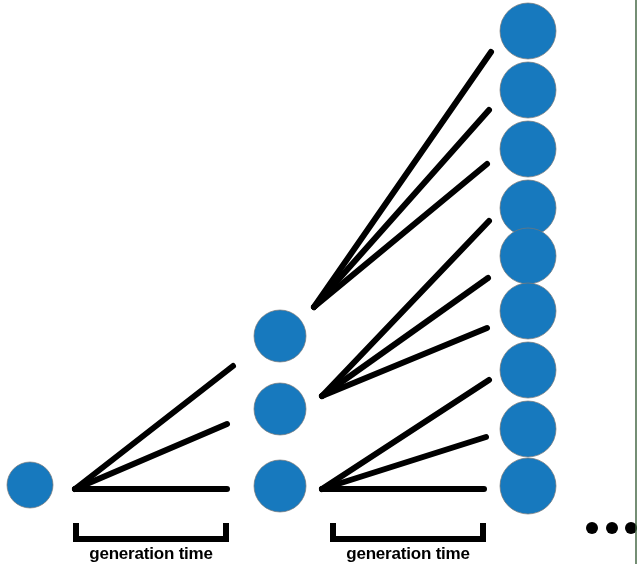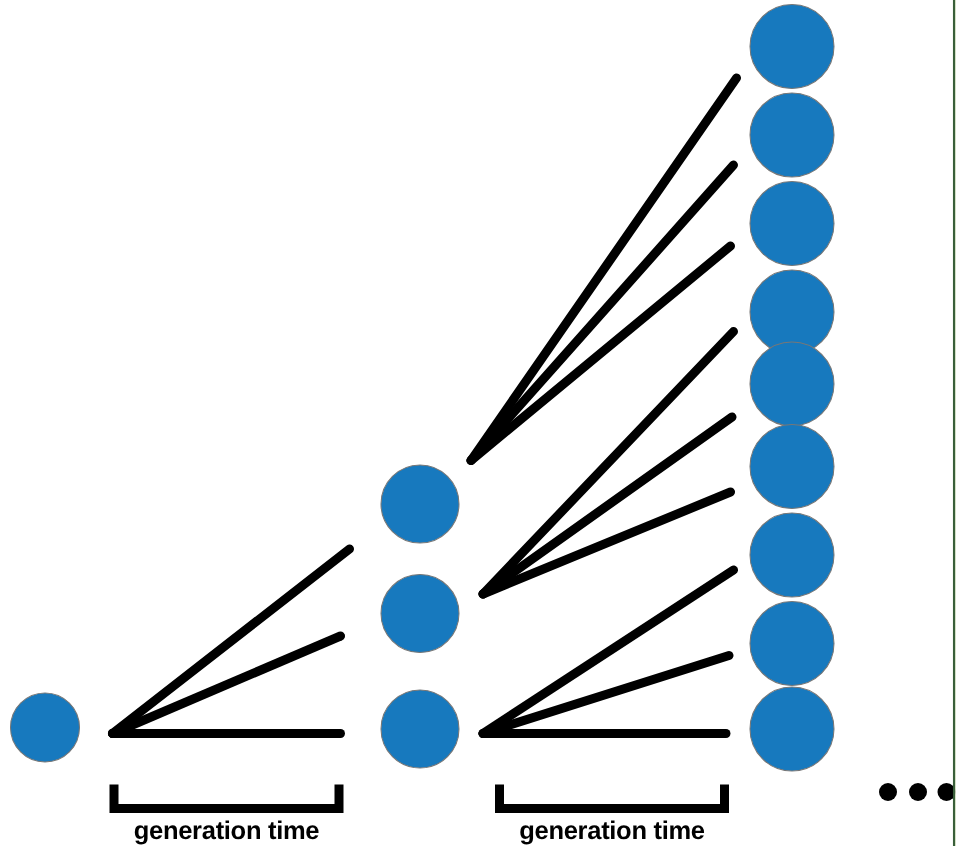--- a/index.html
+++ b/index.html
@@ -7,21 +7,21 @@
     padding: 0;
     background: #ffffff;
   }
   body {
     font-family: "Liberation Sans", sans-serif;
   }
   #canvas-wrap {
     position: relative;
     width: 637px;
     height: 564px;
-    background: #4d7c0f;
+    background: #8b5cf6;
     overflow: hidden;
   }
   svg.diagram {
     position: absolute;
     left: 0;
     top: 0;
     width: 637px;
     height: 564px;
     display: block;
   }

